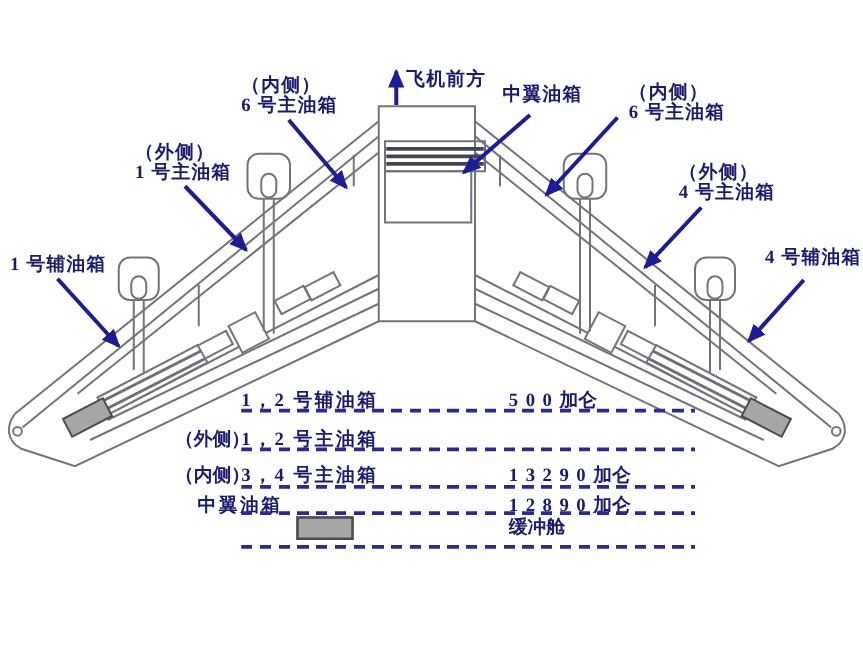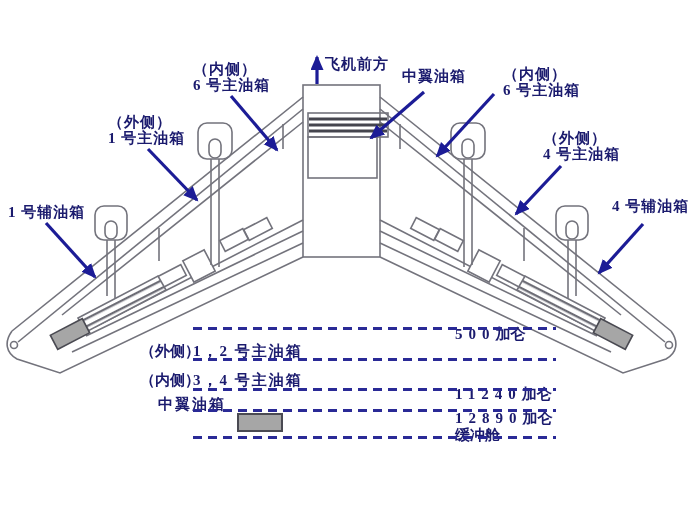--- a/index.html
+++ b/index.html
@@ -12,21 +12,21 @@
     position:absolute;color:#1b1b6e;font-weight:bold;font-size:15px;
     line-height:16px;white-space:nowrap;letter-spacing:1px;
   }
   .lbl .l2{display:block;}
   
   .t-row{position:absolute;left:140px;width:430px;height:22px;color:#1b1b6e;
          font-weight:bold;font-size:15px;white-space:nowrap;}
   .t-prefix{position:absolute;left:0;top:0;width:52px;letter-spacing:0px;}
   .t-label{position:absolute;left:53px;top:0;letter-spacing:2px;}
   .t-label.shift{left:18px;}
-  .t-value{position:absolute;left:267px;top:14px;margin-left:48px;}
+  .t-value{position:absolute;left:267px;top:0;}
   .t-digits{letter-spacing:6px;}
   .t-dash{
     position:absolute;left:193px;width:363px;height:3px;
     background:repeating-linear-gradient(90deg,#2a2a96 0 9px,transparent 9px 15px);
   }
   .swatch{position:absolute;left:97px;top:1px;width:46px;height:19px;border:2px solid #4a4a52;box-sizing:border-box;}
   .swatch.buffer{background:#a6a6a6;}
   .swatch.drybay{background:repeating-linear-gradient(180deg,#fafafa 0 2px,#4a4a52 2px 5px);}
 </style>
 </head>
@@ -124,34 +124,35 @@
     <span class="l2">6 号主油箱</span>
   </div>
   <div class="lbl" style="left:543px;top:130px;">
     <span class="l2">（外侧）</span>
     <span class="l2">4 号主油箱</span>
   </div>
   <div class="lbl" style="left:612px;top:198px;">4 号辅油箱</div>
 
   <div class="t-row" style="top:311px;">
     <span class="t-prefix"></span>
+    <span class="t-label">1，2 号辅油箱</span>
     <span class="t-value"><span class="t-digits">500</span><span>加仑</span></span>
   </div>
   <div class="t-dash" style="top:327px;"></div>
 
   <div class="t-row" style="top:342px;">
     <span class="t-prefix">（外侧）</span>
     <span class="t-label">1，2 号主油箱</span>
   </div>
   <div class="t-dash" style="top:358px;"></div>
 
   <div class="t-row" style="top:371px;">
     <span class="t-prefix">（内侧）</span>
     <span class="t-label">3，4 号主油箱</span>
-    <span class="t-value"><span class="t-digits">11240</span><span>加仑</span></span>
+    <span class="t-value"><span class="t-digits">13290</span><span>加仑</span></span>
   </div>
   <div class="t-dash" style="top:388px;"></div>
 
   <div class="t-row" style="top:395px;">
     <span class="t-label shift">中翼油箱</span>
     <span class="t-value"><span class="t-digits">12890</span><span>加仑</span></span>
   </div>
   <div class="t-dash" style="top:409px;"></div>
 
   <div class="t-row" style="top:412px;height:22px;">

